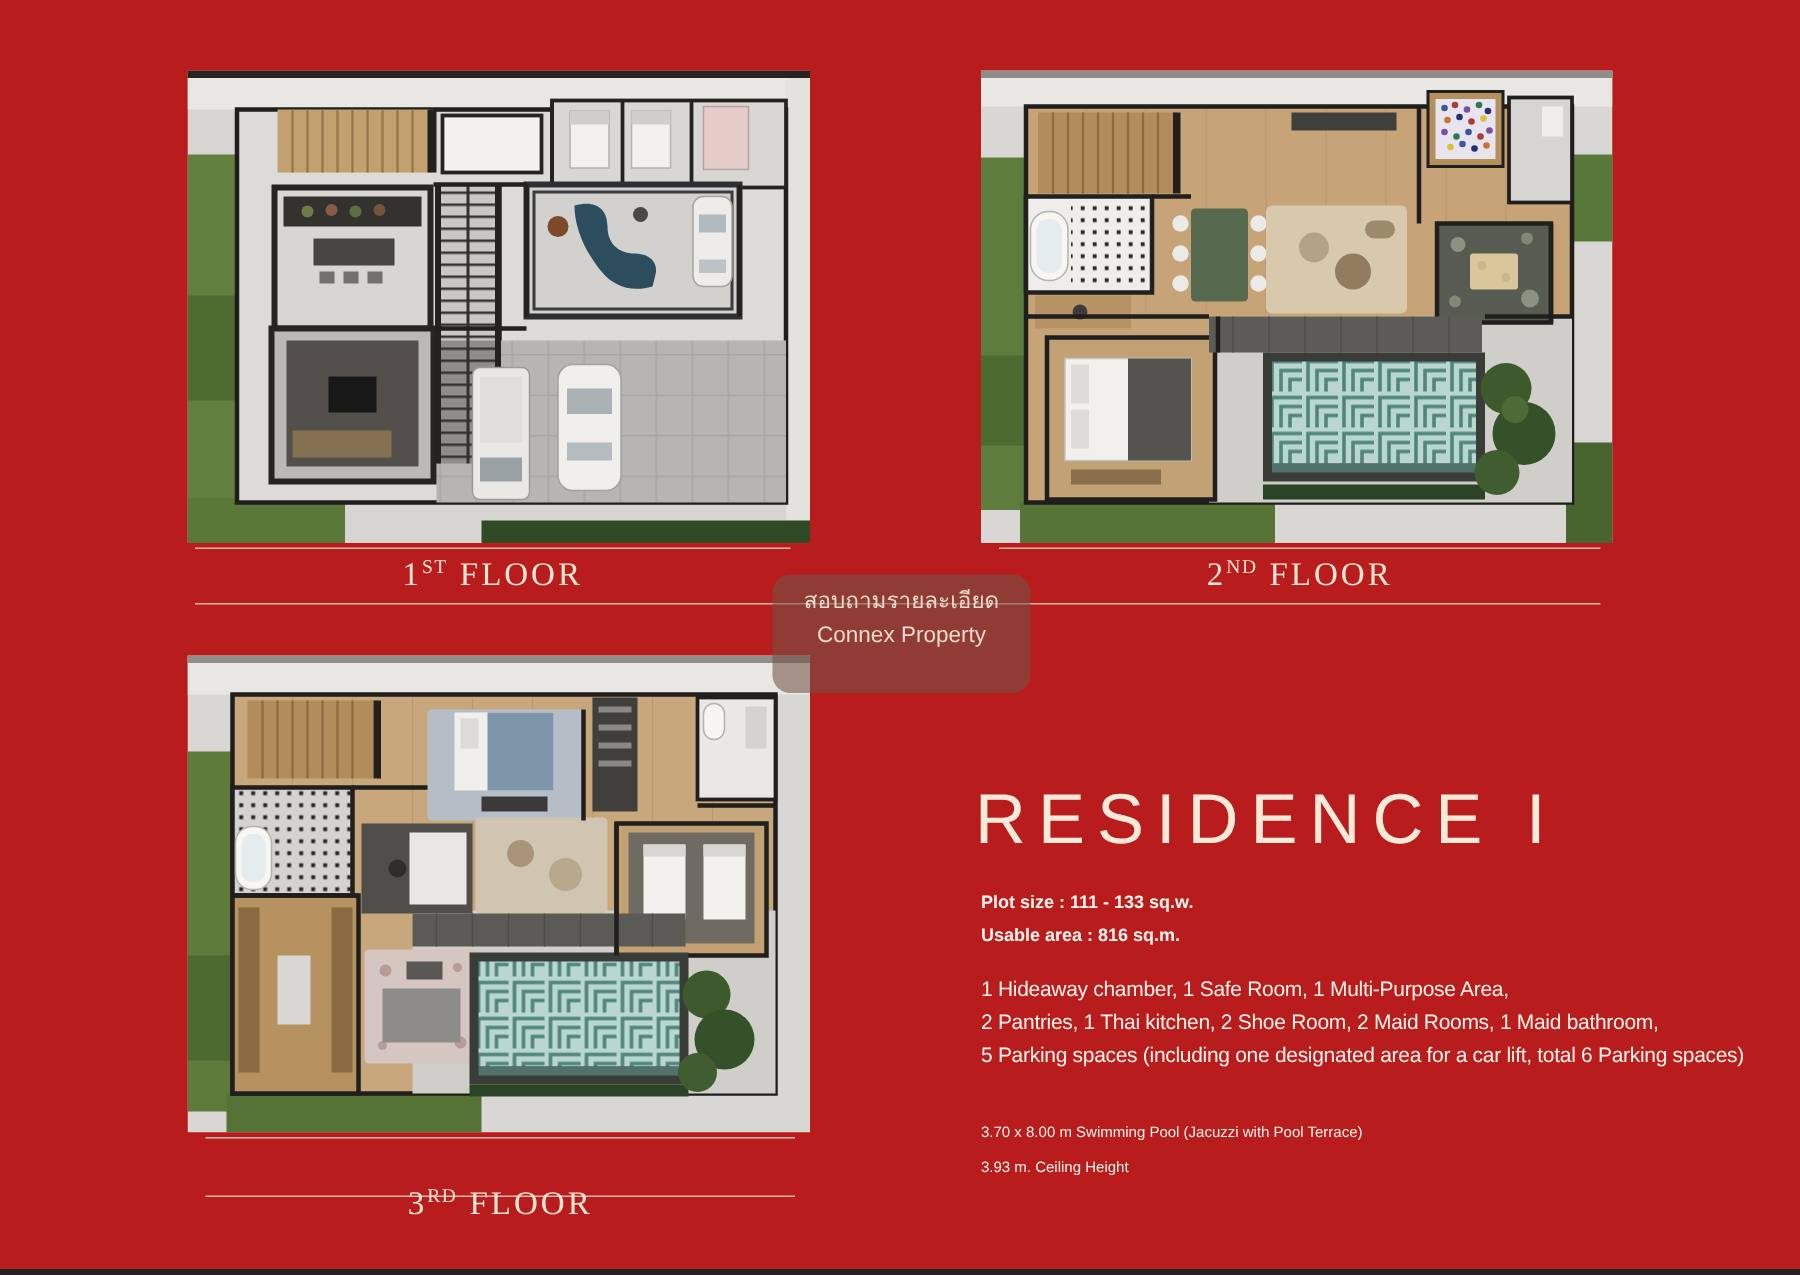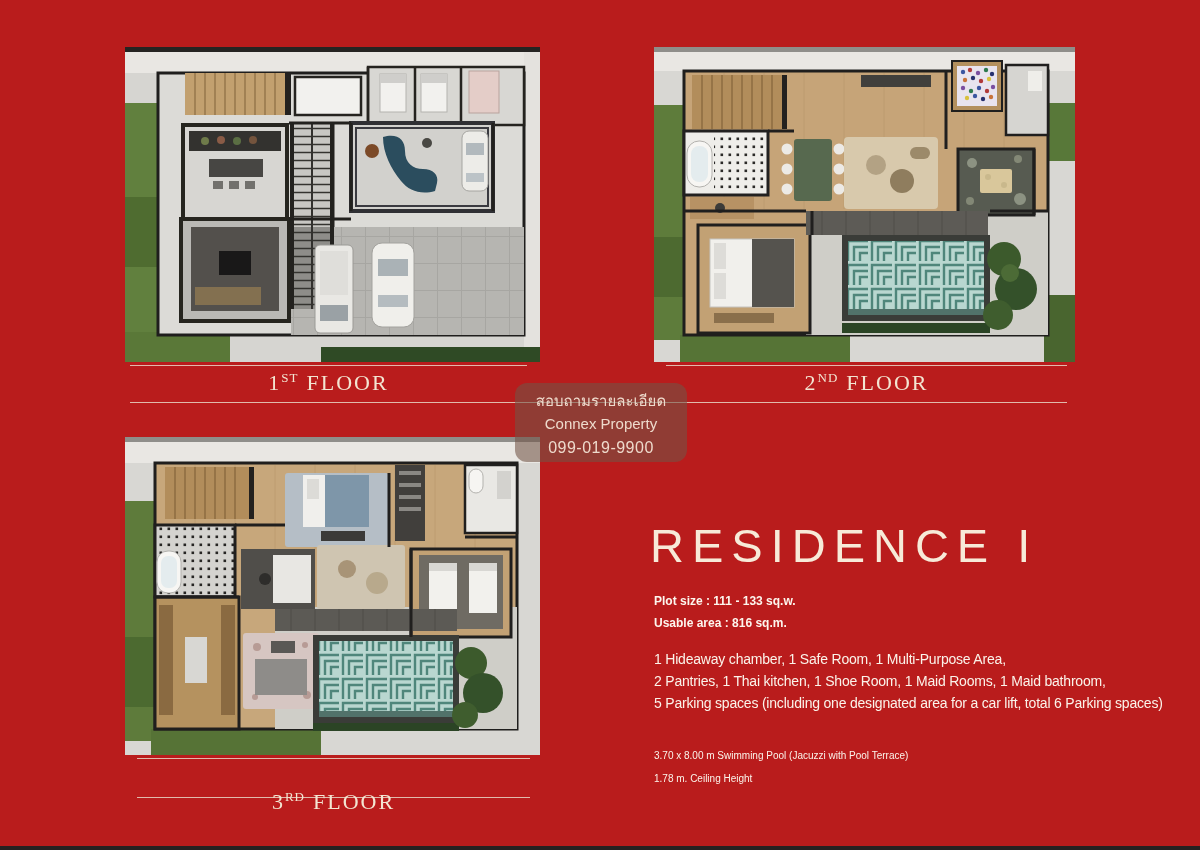--- a/index.html
+++ b/index.html
@@ -356,35 +356,34 @@
   <div class="floor-label" id="label-2">
     <span>2</span><sup>ND</sup><span class="word">FLOOR</span>
   </div>
   <div class="floor-label" id="label-3">
     <span>3</span><sup>RD</sup><span class="word">FLOOR</span>
   </div>
 
   <div class="watermark">
     <div>สอบถามรายละเอียด</div>
     <div>Connex Property</div>
-    <div class="wm-phone">099-019-9900</div>
   </div>
 
   <div class="res-title">RESIDENCE I</div>
 
   <div class="res-specs">
     <div>Plot size : 111 - 133 sq.w.</div>
     <div>Usable area : 816 sq.m.</div>
   </div>
 
   <div class="res-features">
     <div>1 Hideaway chamber, 1 Safe Room, 1 Multi-Purpose Area,</div>
-    <div>2 Pantries, 1 Thai kitchen, 1 Shoe Room, 1 Maid Rooms, 1 Maid bathroom,</div>
+    <div>2 Pantries, 1 Thai kitchen, 2 Shoe Room, 2 Maid Rooms, 1 Maid bathroom,</div>
     <div>5 Parking spaces (including one designated area for a car lift, total 6 Parking spaces)</div>
   </div>
 
   <div class="res-extras">
     <div>3.70 x 8.00 m Swimming Pool (Jacuzzi with Pool Terrace)</div>
-    <div>1.78 m. Ceiling Height</div>
+    <div>3.93 m. Ceiling Height</div>
   </div>
 
   <div class="bottom-bar"></div>
 </div>
 
 </body></html>

